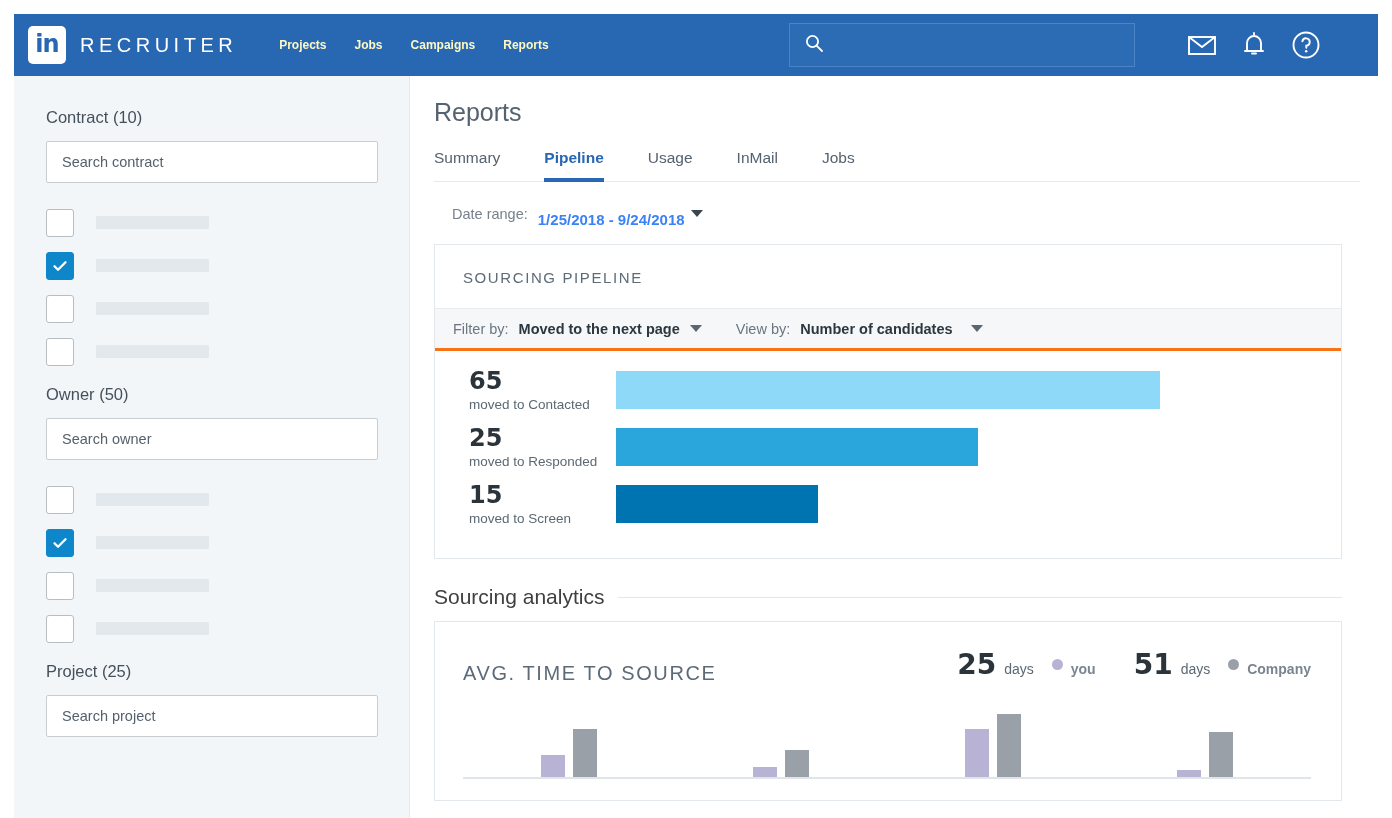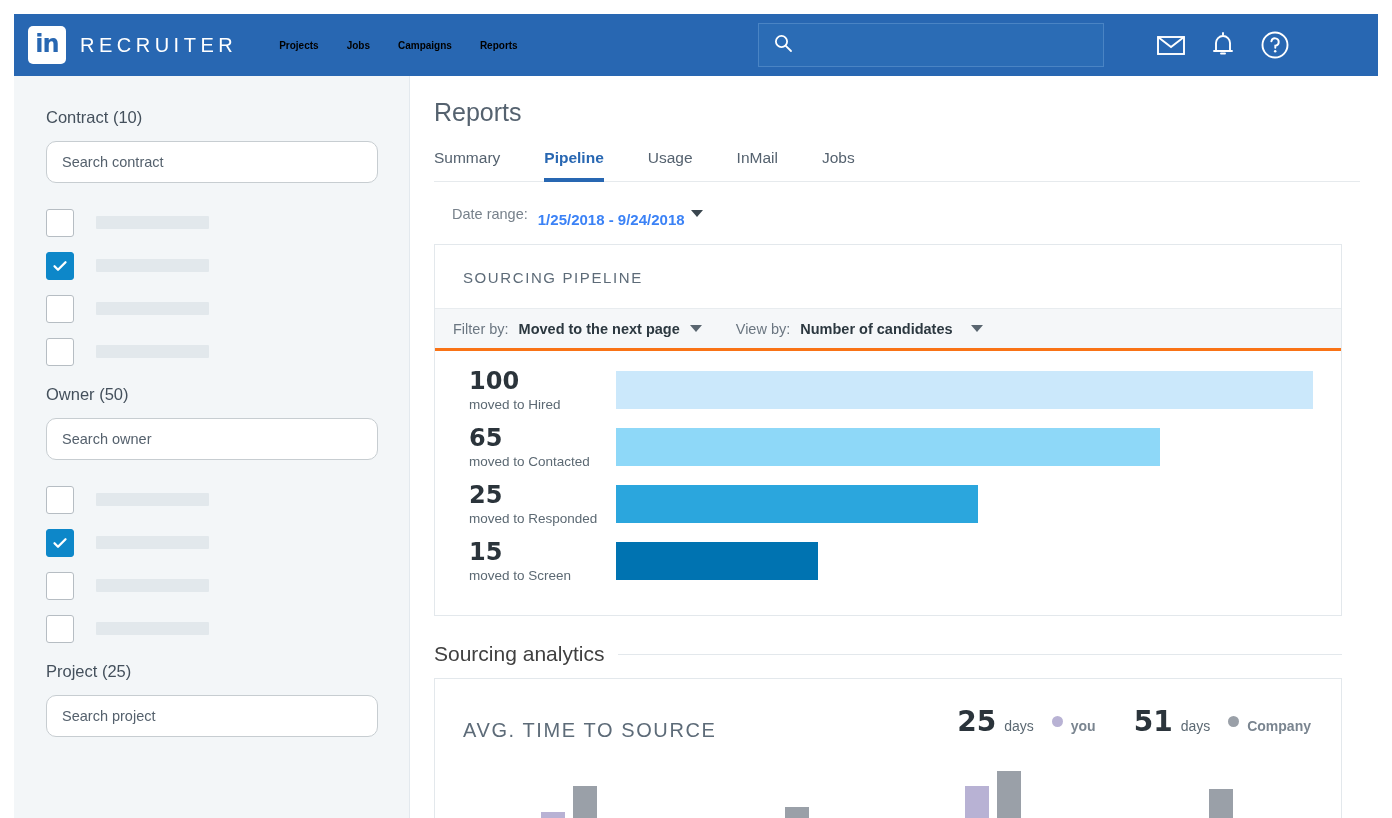--- a/index.html
+++ b/index.html
@@ -46,22 +46,22 @@
     padding-bottom: 3px;
   }
   .brand-word {
     color: #ffffff;
     font-size: 20px;
     letter-spacing: 4.5px;
     font-weight: 400;
   }
   .navlinks { display: flex; align-items: center; gap: 28px; margin-left: 42px; }
   .navlink {
-    color: #000000;
-    font-size: 10px;
+    color: #fef9c3;
+    font-size: 12px;
     font-weight: bold;
     cursor: pointer;
     white-space: nowrap;
   }
   .search-wrap { margin-left: 240px; }
   .searchbox {
     width: 346px; height: 44px;
     background: #2b6cb5;
     border: 1px solid #4a84c4;
     display: flex; align-items: center;
@@ -92,21 +92,21 @@
   .facet-title {
     font-size: 16.5px;
     color: #44505c;
     font-weight: 400;
     margin: 12px 0 14px 0;
   }
   .facet-search {
     width: 332px; height: 42px;
     background: #ffffff;
     border: 1px solid #c7cdd1;
-    border-radius: 10px;
+    border-radius: 2px;
     display: flex; align-items: center;
     padding: 0 15px;
     margin-bottom: 18px;
   }
   .facet-search input {
     border: none; outline: none; background: transparent;
     font-size: 14.5px; color: #55616d; width: 100%;
     font-family: "Liberation Sans", sans-serif;
   }
   .facet-search input::placeholder { color: #55616d; }
@@ -426,29 +426,20 @@
             <span class="filt-label">Filter by:</span>
             <span class="filt-value">Moved to the next page</span>
             <span class="caret-light"></span>
             <span class="filt-gap"></span>
             <span class="filt-label">View by:</span>
             <span class="filt-value">Number of candidates</span>
             <span class="caret-light" style="margin-left:8px;"></span>
           </div>
 
           <div class="pipeline">
-            <div class="pl-row">
-              <div class="pl-labels">
-                <div class="pl-num">100</div>
-                <div class="pl-sub">moved to Hired</div>
-              </div>
-              <div class="pl-track">
-                <div class="pl-bar" style="width:100%;background:#cbe8fb;"></div>
-              </div>
-            </div>
 
             <div class="pl-row">
               <div class="pl-labels">
                 <div class="pl-num">65</div>
                 <div class="pl-sub">moved to Contacted</div>
               </div>
               <div class="pl-track">
                 <div class="pl-bar" style="width:78%;background:#8ed8f8;"></div>
               </div>
             </div>

